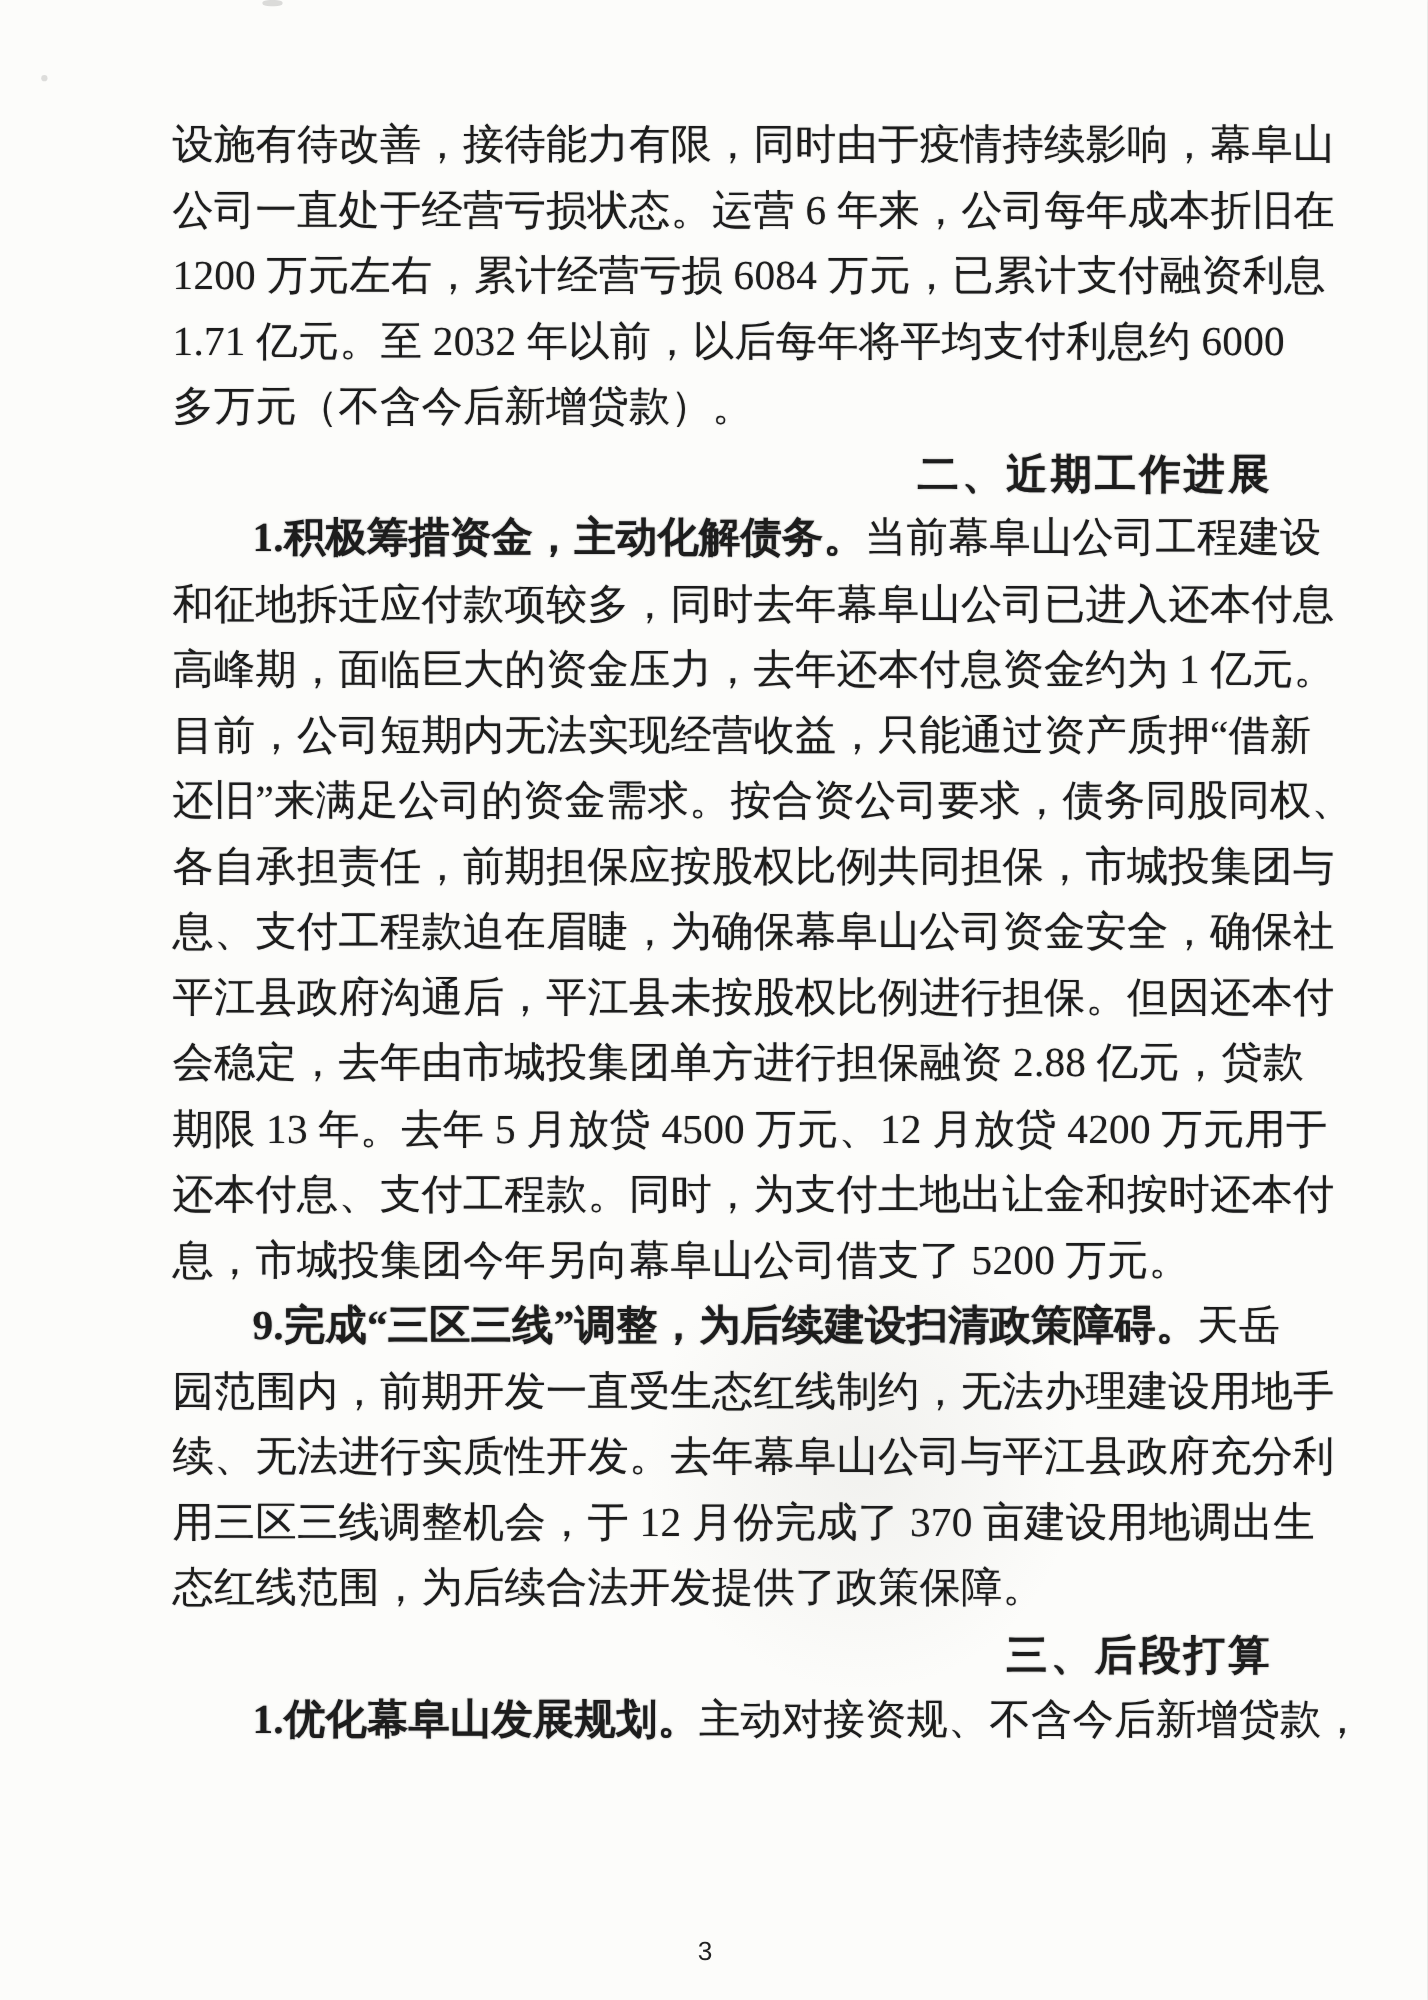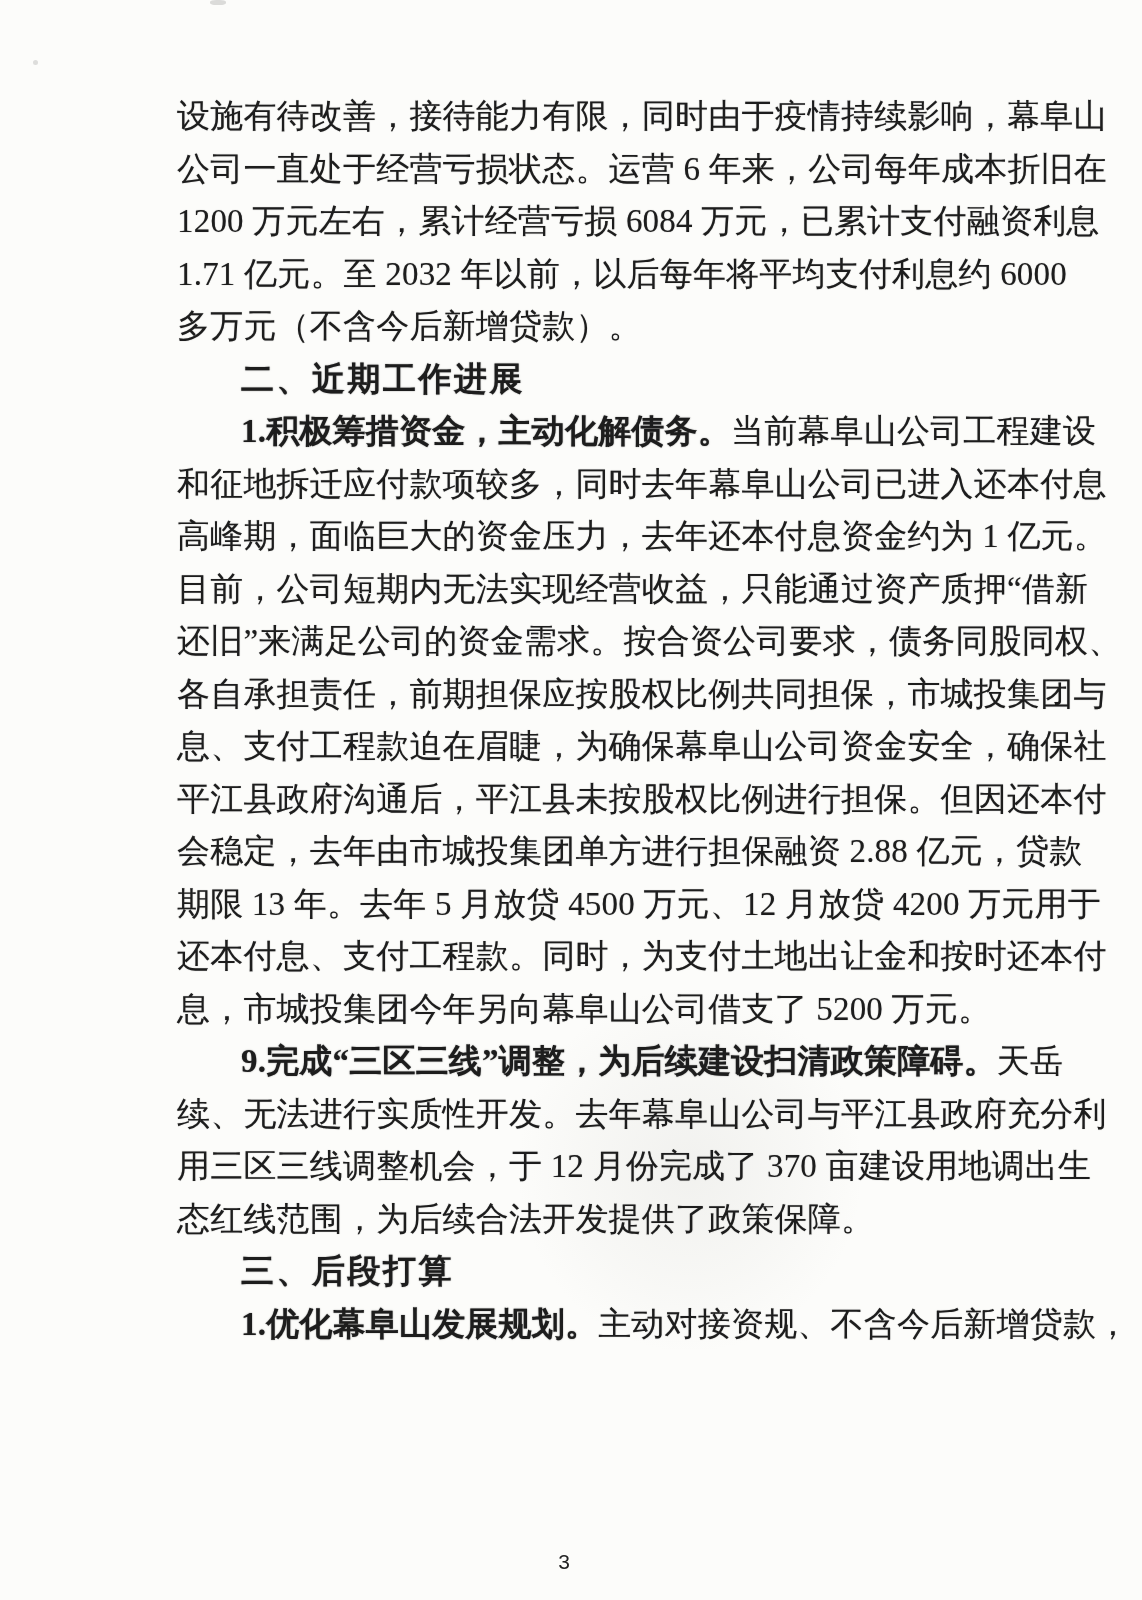--- a/index.html
+++ b/index.html
@@ -43,28 +43,28 @@
     position: absolute;
     left: 138px;
     top: 90px;
     width: 880px;
     font-family: "Liberation Serif", "DejaVu Serif", serif;
     font-size: 33px;
     line-height: 52.5px;
     color: #1d1d1d;
     text-shadow: 0 0 1px rgba(35,35,35,0.45);
     letter-spacing: 0.2px;
-    margin-left: 39px;
   }
   .line {
     height: 52.5px;
     white-space: nowrap;
   }
   .line.indent {
     padding-left: 64px;
+    text-align: right;
   }
   .line.heading {
     font-family: "Liberation Sans", "DejaVu Sans", sans-serif;
     font-weight: bold;
     letter-spacing: 2.5px;
   }
   .run.bold {
     font-weight: bold;
     text-shadow: 0 0 1.3px rgba(25,25,25,0.6);
   }
@@ -101,20 +101,21 @@
       <div class="line"><span class="run">目前，公司短期内无法实现经营收益，只能通过资产质押“借新</span></div>
       <div class="line"><span class="run">还旧”来满足公司的资金需求。按合资公司要求，债务同股同权、</span></div>
       <div class="line"><span class="run">各自承担责任，前期担保应按股权比例共同担保，市城投集团与</span></div>
       <div class="line"><span class="run">息、支付工程款迫在眉睫，为确保幕阜山公司资金安全，确保社</span></div>
       <div class="line"><span class="run">平江县政府沟通后，平江县未按股权比例进行担保。但因还本付</span></div>
       <div class="line"><span class="run">会稳定，去年由市城投集团单方进行担保融资 2.88 亿元，贷款</span></div>
       <div class="line"><span class="run">期限 13 年。去年 5 月放贷 4500 万元、12 月放贷 4200 万元用于</span></div>
       <div class="line"><span class="run">还本付息、支付工程款。同时，为支付土地出让金和按时还本付</span></div>
       <div class="line"><span class="run">息，市城投集团今年另向幕阜山公司借支了 5200 万元。</span></div>
       <div class="line indent"><span class="run bold">9.完成“三区三线”调整，为后续建设扫清政策障碍。</span><span class="run">天岳</span></div>
+      <div class="line"><span class="run">园范围内，前期开发一直受生态红线制约，无法办理建设用地手</span></div>
       <div class="line"><span class="run">续、无法进行实质性开发。去年幕阜山公司与平江县政府充分利</span></div>
       <div class="line"><span class="run">用三区三线调整机会，于 12 月份完成了 370 亩建设用地调出生</span></div>
       <div class="line"><span class="run">态红线范围，为后续合法开发提供了政策保障。</span></div>
       <div class="line indent heading"><span class="run bold">三、后段打算</span></div>
       <div class="line indent"><span class="run bold">1.优化幕阜山发展规划。</span><span class="run">主动对接资规、不含今后新增贷款，</span></div>
     </div>
 
   <div class="page-number">3</div>
 </div>
 

